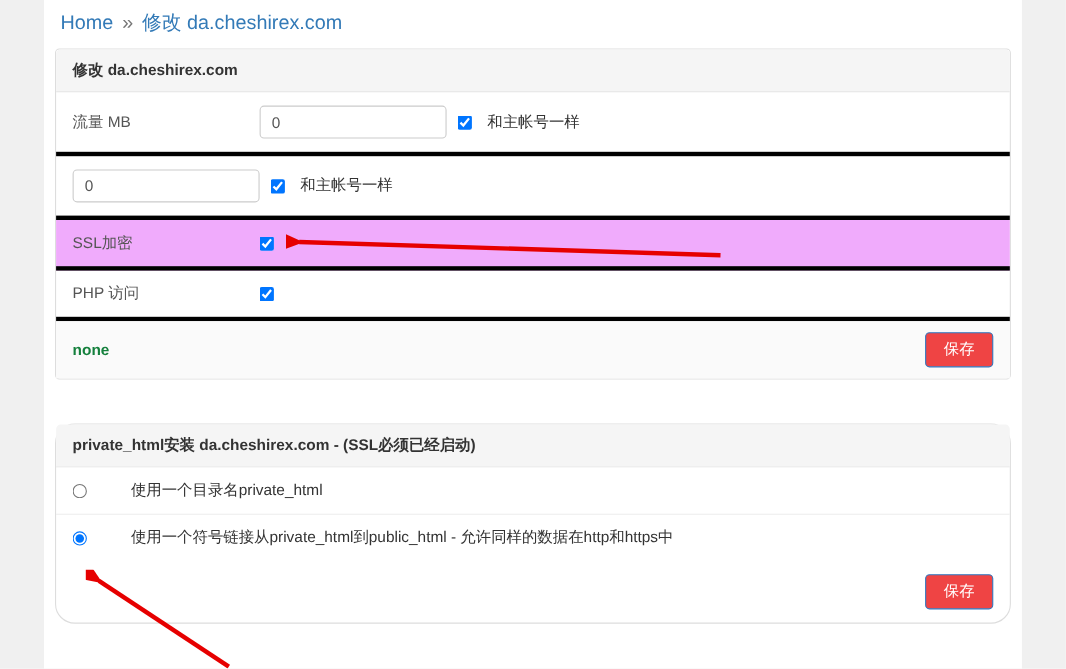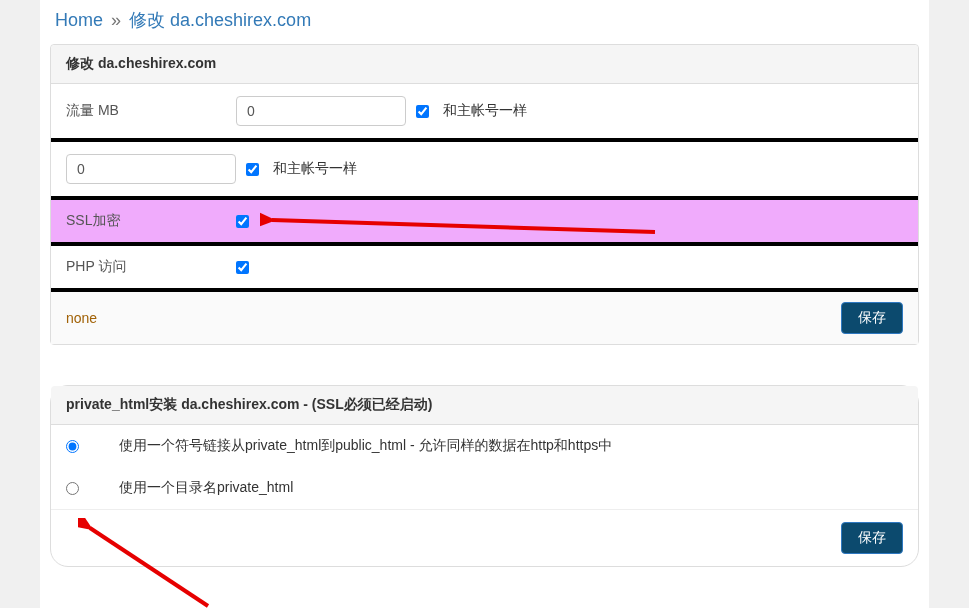--- a/index.html
+++ b/index.html
@@ -93,24 +93,25 @@
     }
     .panel-footer {
       display: flex;
       align-items: center;
       justify-content: space-between;
       padding: 10px 15px;
       background: #fafafa;
       border-top: 0;
     }
     .none-text {
-      color: #a16207;
+      color: #15803d;
+      font-weight: bold;
     }
     .btn-primary {
-      background: #0c4a6e;
+      background: #ef4444;
       border: 1px solid #2e78c1;
       color: #fff;
       padding: 6px 16px;
       border-radius: 4px;
       font-size: 14px;
       cursor: pointer;
     }
     .radio-row {
       display: flex;
       align-items: center;
@@ -183,28 +184,28 @@
 
       <div class="panel-footer">
         <span class="none-text">none</span>
         <button class="btn-primary">保存</button>
       </div>
     </div>
 
     <div class="panel" style="margin-bottom:10px;border-radius:18px;">
       <div class="panel-heading">private_html安装 da.cheshirex.com - (SSL必须已经启动)</div>
 
+      <div class="radio-row">
+        <input type="radio" name="ph" style="">
+        <span class="radio-label">使用一个目录名private_html</span>
+      </div>
+
       <div class="radio-row" style="border-bottom:none;">
         <input type="radio" name="ph" checked="" style="">
         <span class="radio-label">使用一个符号链接从private_html到public_html - 允许同样的数据在http和https中</span>
-      </div>
-
-      <div class="radio-row">
-        <input type="radio" name="ph" style="">
-        <span class="radio-label">使用一个目录名private_html</span>
       </div>
 
       <div class="save-footer">
         <button class="btn-primary">保存</button>
       </div>
     </div>
 
   </div>
 </div>
 

